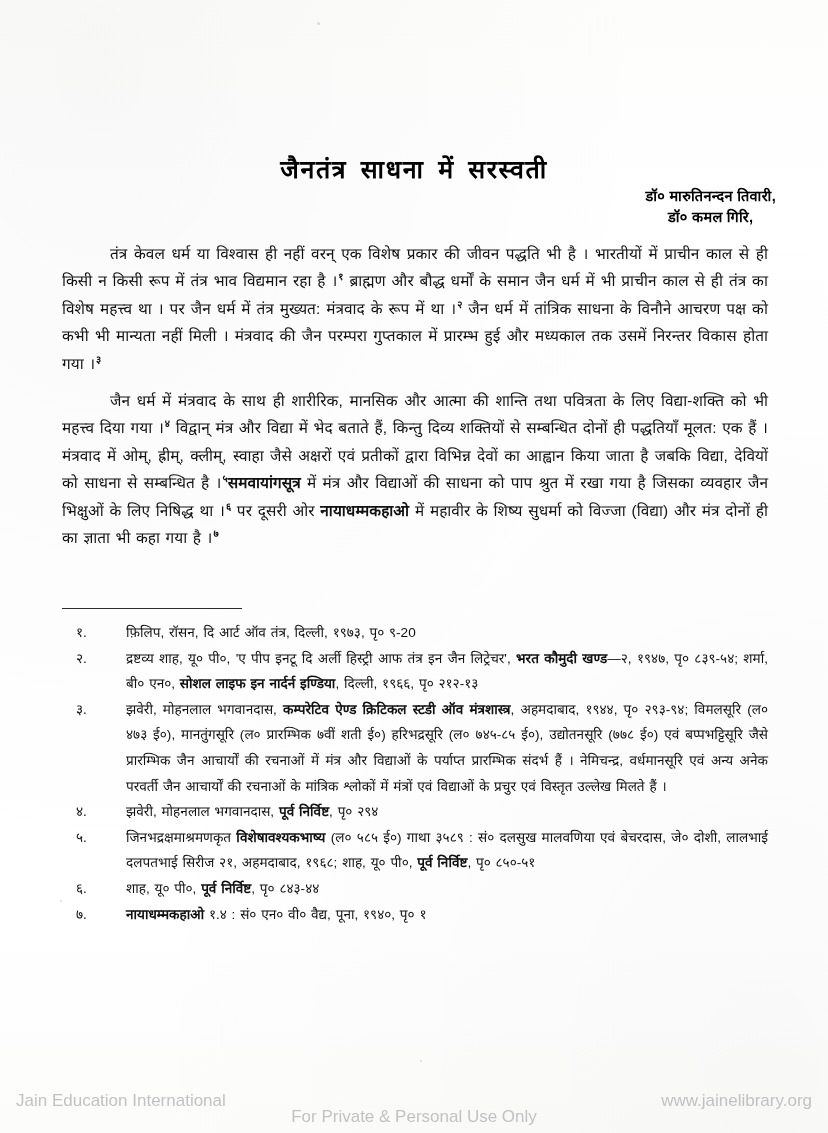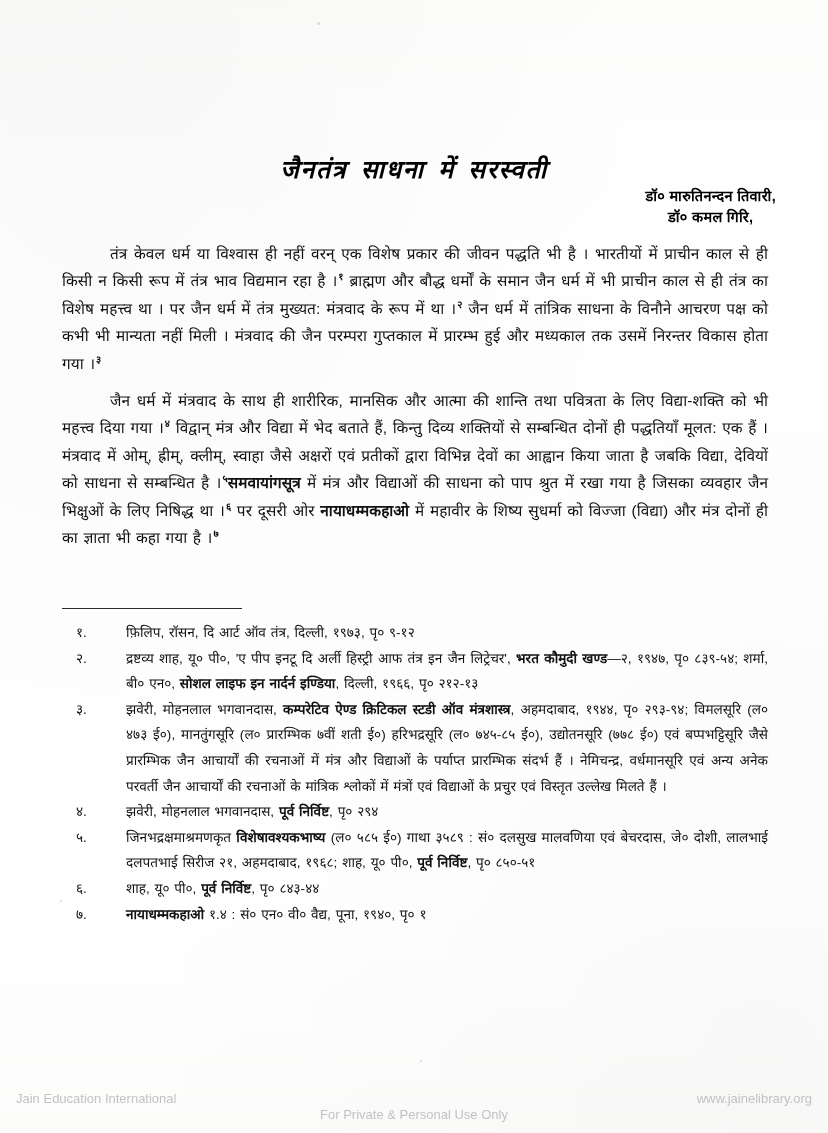--- a/index.html
+++ b/index.html
@@ -46,21 +46,20 @@
     position: absolute;
     left: 0; right: 0;
     top: 134px;
     text-align: center;
     font-family: "Liberation Sans", "DejaVu Sans", sans-serif;
     font-weight: 700;
     font-size: 25px;
     letter-spacing: 1.6px;
     color: #000;
     word-spacing: 5px;
-    font-style: italic;
   }
 
   
   .authors {
     position: absolute;
     right: 52px;
     top: 186px;
     text-align: center;
     font-family: "Liberation Sans", "DejaVu Sans", sans-serif;
     font-weight: 700;
@@ -140,21 +139,21 @@
   }
   .fn-text b { font-weight: 700; }
 
   
   .footer {
     position: absolute;
     left: 0; right: 0;
     bottom: 26px;
     height: 16px;
     font-family: "Liberation Sans", "DejaVu Sans", sans-serif;
-    font-size: 13px;
+    font-size: 17px;
     color: #c2c2c2;
   }
   .footer .f-left  { position: absolute; left: 16px;  top: 0; }
   .footer .f-mid   { position: absolute; left: 50%; top: 16px; transform: translateX(-50%); }
   .footer .f-right { position: absolute; right: 16px; top: 0; }
 </style>
 </head>
 <body>
 
 <div class="page-scan">
@@ -177,21 +176,21 @@
   <div class="body-area">
     <p class="para">तंत्र केवल धर्म या विश्वास ही नहीं वरन् एक विशेष प्रकार की जीवन पद्धति भी है । भारतीयों में प्राचीन काल से ही किसी न किसी रूप में तंत्र भाव विद्यमान रहा है ।<sup class="note">१</sup> ब्राह्मण और बौद्ध धर्मों के समान जैन धर्म में भी प्राचीन काल से ही तंत्र का विशेष महत्त्व था । पर जैन धर्म में तंत्र मुख्यत: मंत्रवाद के रूप में था ।<sup class="note">२</sup> जैन धर्म में तांत्रिक साधना के विनौने आचरण पक्ष को कभी भी मान्यता नहीं मिली । मंत्रवाद की जैन परम्परा गुप्तकाल में प्रारम्भ हुई और मध्यकाल तक उसमें निरन्तर विकास होता गया ।<sup class="note">३</sup></p>
     <p class="para">जैन धर्म में मंत्रवाद के साथ ही शारीरिक, मानसिक और आत्मा की शान्ति तथा पवित्रता के लिए विद्या-शक्ति को भी महत्त्व दिया गया ।<sup class="note">४</sup> विद्वान् मंत्र और विद्या में भेद बताते हैं, किन्तु दिव्य शक्तियों से सम्बन्धित दोनों ही पद्धतियाँ मूलत: एक हैं । मंत्रवाद में ओम्, ह्रीम्, क्लीम्, स्वाहा जैसे अक्षरों एवं प्रतीकों द्वारा विभिन्न देवों का आह्वान किया जाता है जबकि विद्या, देवियों को साधना से सम्बन्धित है ।<sup class="note">५</sup><b>समवायांगसूत्र</b> में मंत्र और विद्याओं की साधना को पाप श्रुत में रखा गया है जिसका व्यवहार जैन भिक्षुओं के लिए निषिद्ध था ।<sup class="note">६</sup> पर दूसरी ओर <b>नायाधम्मकहाओ</b> में महावीर के शिष्य सुधर्मा को विज्जा (विद्या) और मंत्र दोनों ही का ज्ञाता भी कहा गया है ।<sup class="note">७</sup></p>
   </div>
 
   <div class="fn-rule"></div>
 
   <div class="footnotes">
     <div class="fn">
       <span class="fn-num">१.</span>
-      <span class="fn-text">फ़िलिप, रॉसन, दि आर्ट ऑव तंत्र, दिल्ली, १९७३, पृ० ९-१२</span>
+      <span class="fn-text">फ़िलिप, रॉसन, दि आर्ट ऑव तंत्र, दिल्ली, १९७३, पृ० ९-20</span>
     </div>
     <div class="fn">
       <span class="fn-num">२.</span>
       <span class="fn-text">द्रष्टव्य शाह, यू० पी०, 'ए पीप इनटू दि अर्ली हिस्ट्री आफ तंत्र इन जैन लिट्रेचर', <b>भरत कौमुदी खण्ड</b>—२, १९४७, पृ० ८३९-५४; शर्मा, बी० एन०, <b>सोशल लाइफ इन नार्दर्न इण्डिया</b>, दिल्ली, १९६६, पृ० २१२-१३</span>
     </div>
     <div class="fn">
       <span class="fn-num">३.</span>
       <span class="fn-text">झवेरी, मोहनलाल भगवानदास, <b>कम्परेटिव ऐण्ड क्रिटिकल स्टडी ऑव मंत्रशास्त्र</b>, अहमदाबाद, १९४४, पृ० २९३-९४; विमलसूरि (ल० ४७३ ई०), मानतुंगसूरि (ल० प्रारम्भिक ७वीं शती ई०) हरिभद्रसूरि (ल० ७४५-८५ ई०), उद्योतनसूरि (७७८ ई०) एवं बप्पभट्टिसूरि जैसे प्रारम्भिक जैन आचार्यों की रचनाओं में मंत्र और विद्याओं के पर्याप्त प्रारम्भिक संदर्भ हैं । नेमिचन्द्र, वर्धमानसूरि एवं अन्य अनेक परवर्ती जैन आचार्यों की रचनाओं के मांत्रिक श्लोकों में मंत्रों एवं विद्याओं के प्रचुर एवं विस्तृत उल्लेख मिलते हैं ।</span>
     </div>
     <div class="fn">

